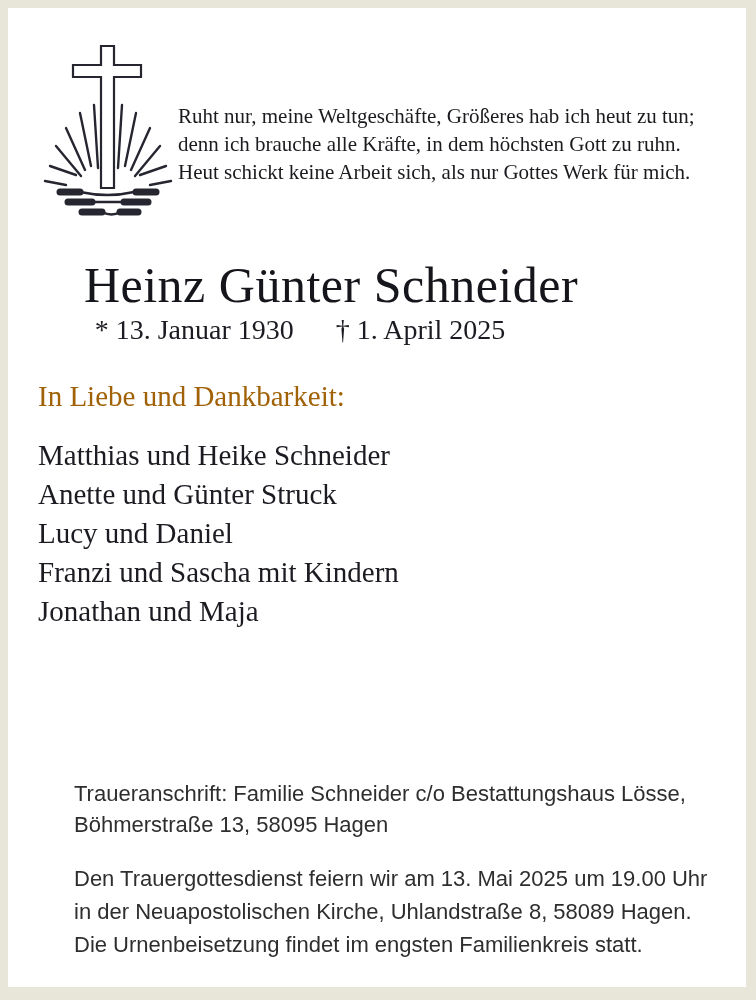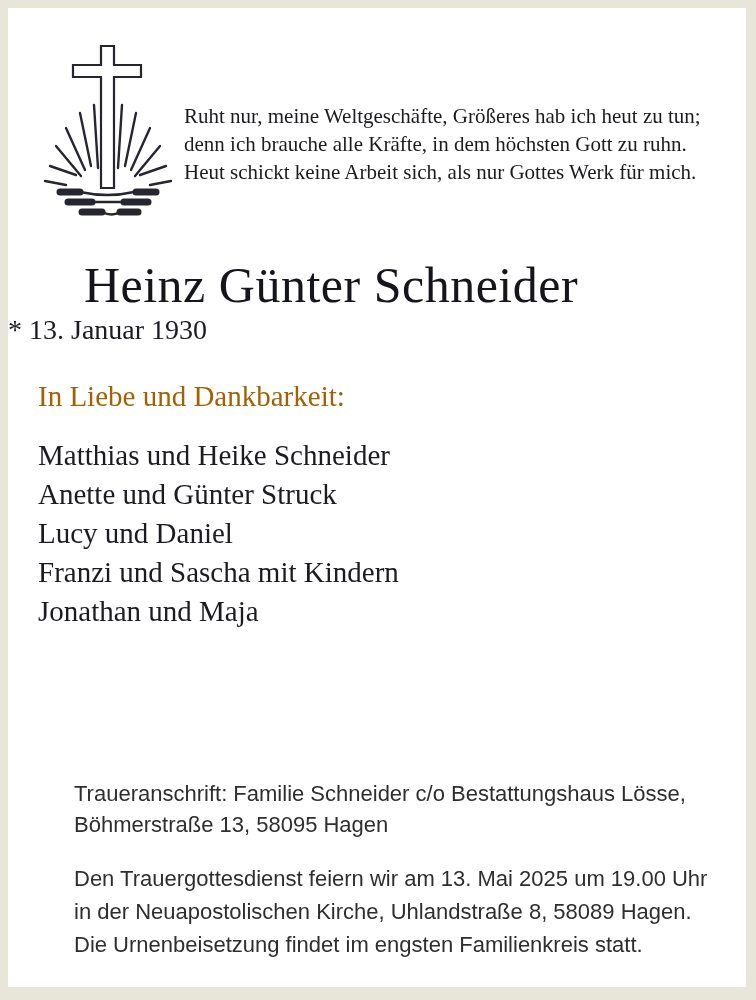--- a/index.html
+++ b/index.html
@@ -19,21 +19,21 @@
   }
   
   #emblem {
     position: absolute;
     left: 32px; top: 28px;
     width: 170px; height: 190px;
   }
   
   .verse {
     position: absolute;
-    left: 176px; top: 94px;
+    left: 170px; top: 94px;
     width: 560px;
     font-size: 21px;
     line-height: 28px;
     color: #1b1b1f;
     white-space: nowrap;
   }
   
   .name {
     position: absolute;
     left: 0; top: 248px;
@@ -42,20 +42,21 @@
     font-size: 50px;
     letter-spacing: 0.5px;
     color: #15151c;
     white-space: nowrap;
   }
   .dates {
     position: absolute;
     left: 0; top: 306px;
     width: 584px;
     display: flex;
+    justify-content: center;
     gap: 42px;
     font-size: 28px;
     color: #1b1b22;
     white-space: nowrap;
   }
   
   .intro {
     position: absolute;
     left: 30px; top: 372px;
     font-size: 29px;
@@ -125,20 +126,21 @@
 
     <div class="verse">
       <div>Ruht nur, meine Weltgeschäfte, Größeres hab ich heut zu tun;</div>
       <div>denn ich brauche alle Kräfte, in dem höchsten Gott zu ruhn.</div>
       <div>Heut schickt keine Arbeit sich, als nur Gottes Werk für mich.</div>
     </div>
 
     <div class="name">Heinz Günter Schneider</div>
     <div class="dates">
       <span>* 13. Januar 1930</span>
+      <span>† 1. April 2025</span>
     </div>
 
     <div class="intro">In Liebe und Dankbarkeit:</div>
 
     <div class="mourners">
       <div>
         <span>Matthias und Heike Schneider</span>
       </div>
       <div>
         <span>Anette und Günter Struck</span>

